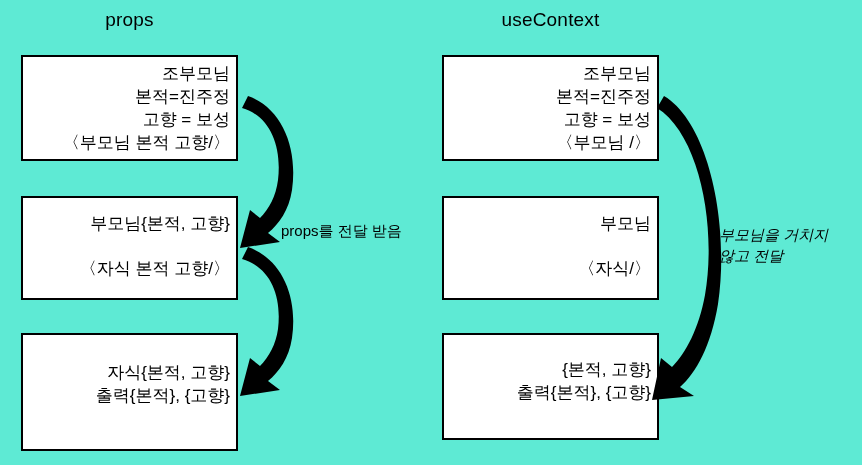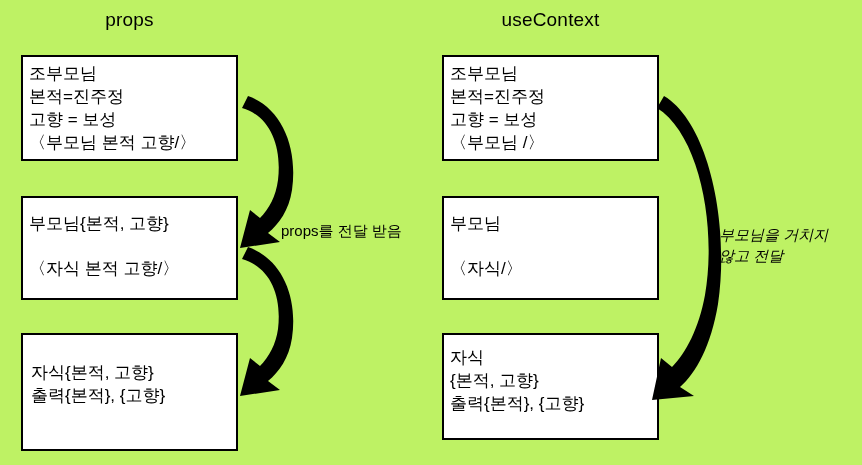--- a/index.html
+++ b/index.html
@@ -11,21 +11,21 @@
     width: 862px;
     height: 465px;
     font-family: "Liberation Sans", "DejaVu Sans", sans-serif;
     color: #000000;
     overflow: hidden;
   }
   #canvas {
     position: relative;
     width: 862px;
     height: 465px;
-    background: #bef264;
+    background: #5eead4;
   }
 
   
   .col-title {
     position: absolute;
     font-size: 19px;
     line-height: 24px;
     color: #000000;
     text-align: center;
     white-space: nowrap;
@@ -36,21 +36,21 @@
 
   
   .node {
     position: absolute;
     box-sizing: border-box;
     border: 2px solid #000000;
     background: #ffffff;
     display: flex;
     align-items: center;
     justify-content: center;
-    text-align: left;
+    text-align: right;
     padding: 2px 6px;
   }
   .node .lines {
     display: block;
     width: 100%;
   }
   .node .ln {
     display: block;
     font-size: 17px;
     line-height: 23px;
@@ -138,21 +138,20 @@
 
   <div class="node" id="node-r2">
     <span class="lines">
       <span class="ln">부모님</span>
       <span class="ln gap">〈자식/〉</span>
     </span>
   </div>
 
   <div class="node" id="node-r3">
     <span class="lines">
-      <span class="ln">자식</span>
       <span class="ln">{본적, 고향}</span>
       <span class="ln">출력{본적}, {고향}</span>
     </span>
   </div>
 
   <svg class="arrow-svg" id="arrow-1" viewBox="0 0 100 160">
     <path d="M 12 4
              C 46 16, 62 56, 56 98
              C 53 118, 43 132, 32 141
              L 44 150

